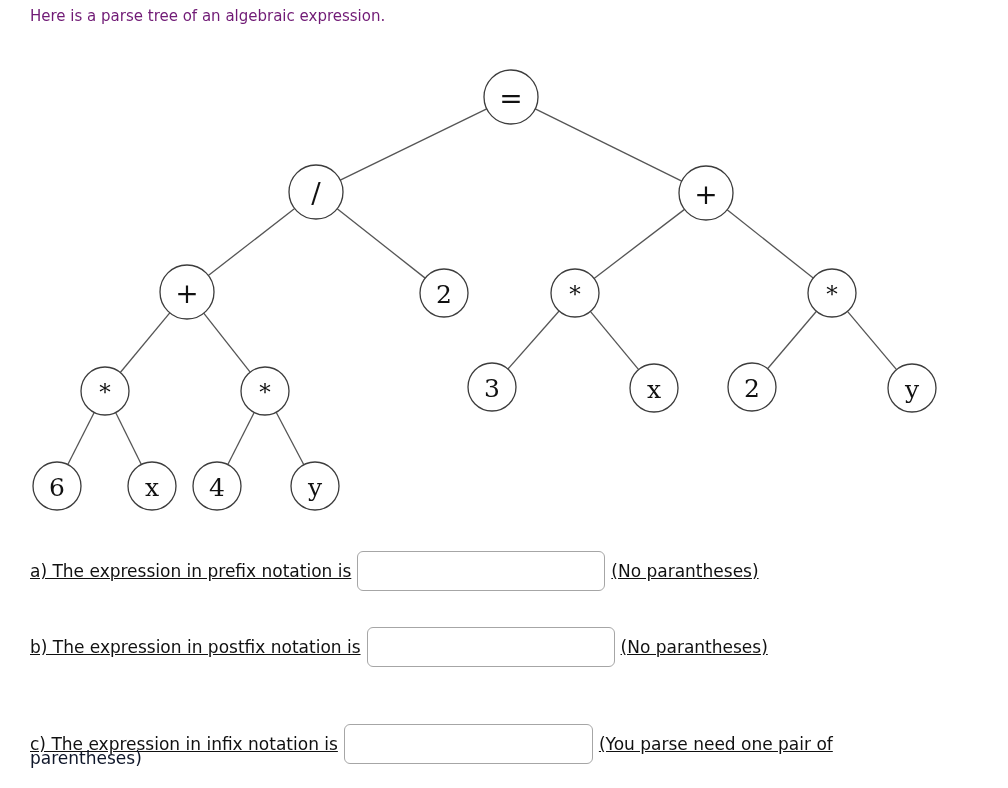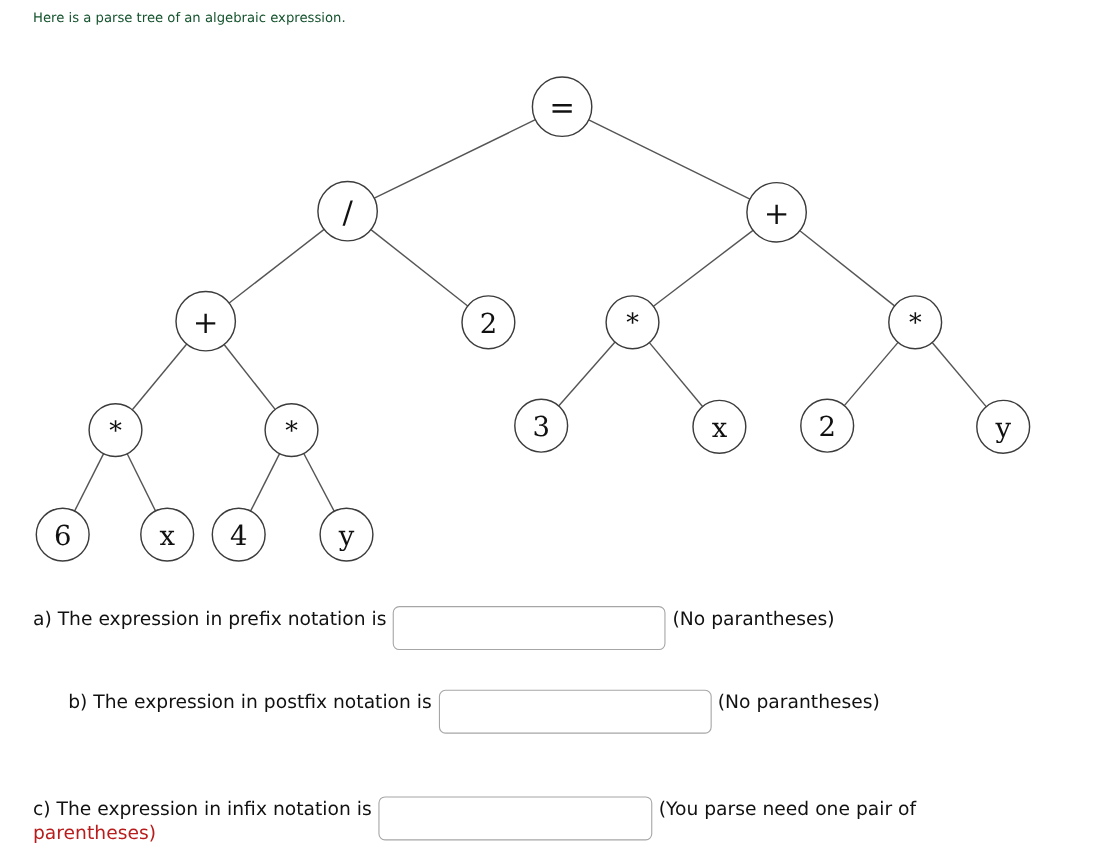--- a/index.html
+++ b/index.html
@@ -13,23 +13,23 @@
     position: relative;
     font-family: "DejaVu Sans", sans-serif;
     color: #000000;
     overflow: hidden;
   }
 
   #intro-text {
     position: absolute;
     left: 30px;
     top: 4px;
-    font-size: 12px;
+    font-size: 15px;
     line-height: 24px;
-    color: #14532d;
+    color: #701a75;
     white-space: nowrap;
   }
 
   #tree-figure {
     position: absolute;
     left: 0px;
     top: 50px;
     width: 1008px;
     height: 480px;
   }
@@ -61,21 +61,23 @@
     font-size: 23px;
   }
 
   .question-row {
     position: absolute;
     left: 30px;
     font-size: 17px;
     line-height: 24px;
     color: #111111;
     display: flex;
+    align-items: center;
     white-space: nowrap;
+    text-decoration: underline;
   }
   .question-label {
     display: inline-block;
   }
   .answer-input {
     font-family: "DejaVu Sans", sans-serif;
     font-size: 16px;
     height: 40px;
     box-sizing: border-box;
     border: 1px solid #a6a6a6;
@@ -84,34 +86,34 @@
     padding: 2px 8px;
     margin: 0 6px;
     outline: none;
     color: #111111;
   }
   .question-hint {
     display: inline-block;
   }
 
   #row-a { top: 551px; }
-  #row-b { top: 627px; margin-left: 32px; }
+  #row-b { top: 627px; }
   #row-c { top: 724px; }
 
   #row-a .answer-input { width: 248px; }
   #row-b .answer-input { width: 248px; }
   #row-c .answer-input { width: 249px; }
 
   #parentheses-tail {
     position: absolute;
     left: 30px;
     top: 746px;
     font-size: 17px;
     line-height: 24px;
-    color: #b91c1c;
+    color: #0f172a;
     white-space: nowrap;
   }
 </style>
 </head>
 <body>
 
 <div id="intro-text">Here is a parse tree of an algebraic expression.</div>
 
 <div id="tree-figure">
   <svg id="tree-svg" width="1008" height="480" viewBox="0 0 1008 480">

